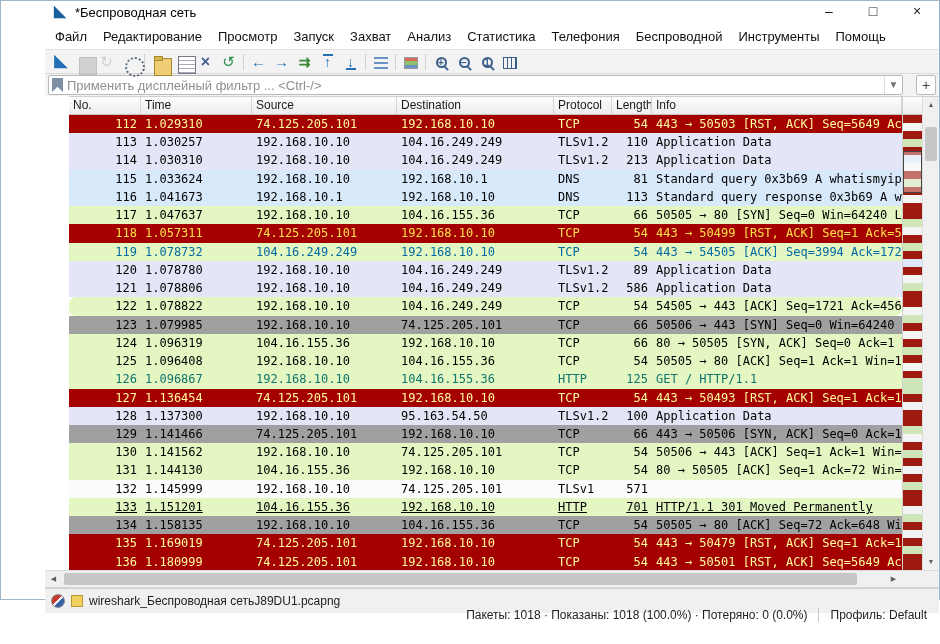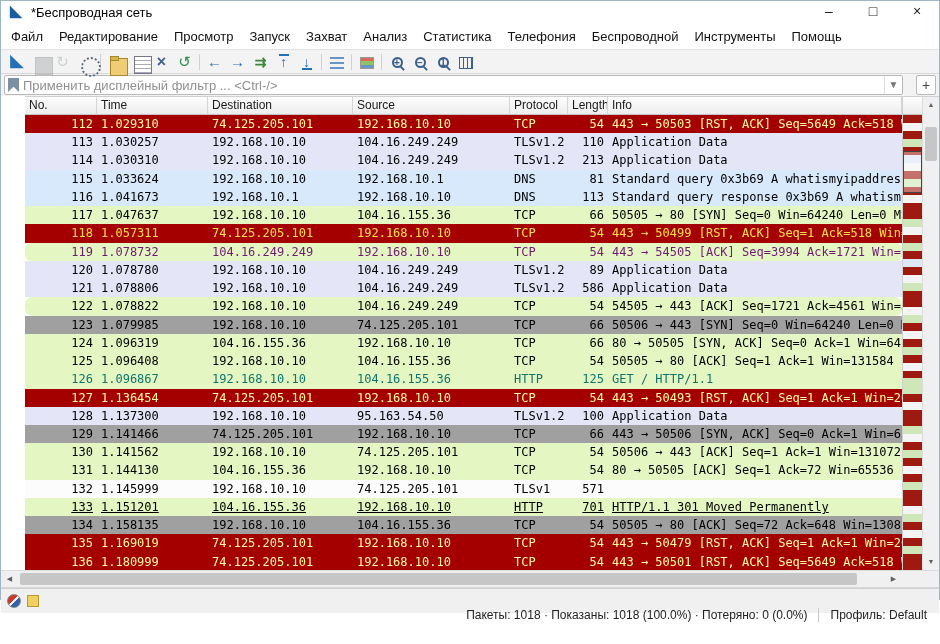--- a/index.html
+++ b/index.html
@@ -1,18 +1,18 @@
 <!DOCTYPE html>
 <html><head>
 <meta charset="utf-8">
 <style>
   * { margin:0; padding:0; box-sizing:border-box; }
   html,body { width:940px; height:644px; overflow:hidden; background:#fff;
               font-family:"Liberation Sans", sans-serif; }
-  .window { width:940px; height:600px; border:1px solid #9fb6c9; display:flex; flex-direction:column; background:#fff; }
+  .window { width:940px; height:600px; border:1px solid #9fb6c9; display:flex; flex-direction:column; background:#fff;padding-left:44px; }
 
   
   .titlebar { height:22px; display:flex; align-items:center; padding-left:7px; background:#fff; flex:0 0 auto; }
   .app-icon { width:15px; height:15px; display:inline-block; background:#1b5e9e;
               clip-path:polygon(12% 92%, 12% 6%, 96% 92%); }
   .title-text { font-size:13px; color:#000; margin-left:8px; flex:1; }
   .winbtn { width:44px; height:22px; text-align:center; line-height:20px; font-size:14px; color:#222; }
 
   
   .menubar { height:26px; display:flex; align-items:center; padding-left:2px; background:#fff; font-size:13px; color:#111; flex:0 0 auto; }
@@ -210,22 +210,22 @@
       <span class="filter-drop">▼</span>
     </div>
     <span class="filter-plus">+</span>
   </div>
 
   <div class="packet-area">
     <div class="list-col">
       <div class="header-row pgrid">
           <div class="hcell">No.</div>
           <div class="hcell">Time</div>
+          <div class="hcell">Source</div>
           <div class="hcell">Destination</div>
-          <div class="hcell">Source</div>
           <div class="hcell">Protocol</div>
           <div class="hcell">Length</div>
           <div class="hcell">Info</div>
         </div>
       <div class="rows">
           <div class="prow pgrid" style="background: rgb(164, 0, 0); color: rgb(255, 252, 156);">
             <div class="cell cno">112</div>
             <div class="cell">1.029310</div>
             <div class="cell">74.125.205.101</div>
             <div class="cell">192.168.10.10</div>
@@ -280,21 +280,21 @@
           </div>
           <div class="prow pgrid" style="background: rgb(164, 0, 0); color: #fde047;">
             <div class="cell cno">118</div>
             <div class="cell">1.057311</div>
             <div class="cell">74.125.205.101</div>
             <div class="cell">192.168.10.10</div>
             <div class="cell">TCP</div>
             <div class="cell clen">54</div>
             <div class="cell">443 → 50499 [RST, ACK] Seq=1 Ack=518 Win=0 Len=0</div>
           </div>
-          <div class="prow pgrid" style="background: rgb(228, 247, 194); color: #701a75; border-radius: 6px;">
+          <div class="prow pgrid" style="background: rgb(228, 247, 194); color: #0369a1;">
             <div class="cell cno">119</div>
             <div class="cell">1.078732</div>
             <div class="cell">104.16.249.249</div>
             <div class="cell">192.168.10.10</div>
             <div class="cell">TCP</div>
             <div class="cell clen">54</div>
             <div class="cell">443 → 54505 [ACK] Seq=3994 Ack=1721 Win=1026 Len=0</div>
           </div>
           <div class="prow pgrid" style="background: rgb(228, 230, 247); color: rgb(0, 0, 0);">
             <div class="cell cno">120</div>
@@ -530,20 +530,21 @@
     <div class="hbtn">▶</div>
     <div class="hcorner"></div>
   </div>
 
   <div class="gap-strip"></div>
 
   <div class="statusbar">
     <div class="status-left">
       <span class="ws-ball"></span>
       <span class="note-ico"></span>
+      <span class="file-text">wireshark_Беспроводная сетьJ89DU1.pcapng</span>
     </div>
     <div class="status-right">
       <span class="stats-text">Пакеты: 1018 · Показаны: 1018 (100.0%) · Потеряно: 0 (0.0%)</span>
       <span class="profile-text">Профиль: Default</span>
     </div>
   </div>
 
 </div>
 
 </body></html>

